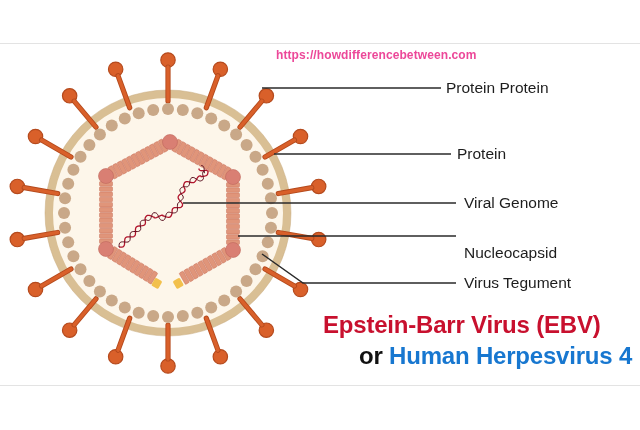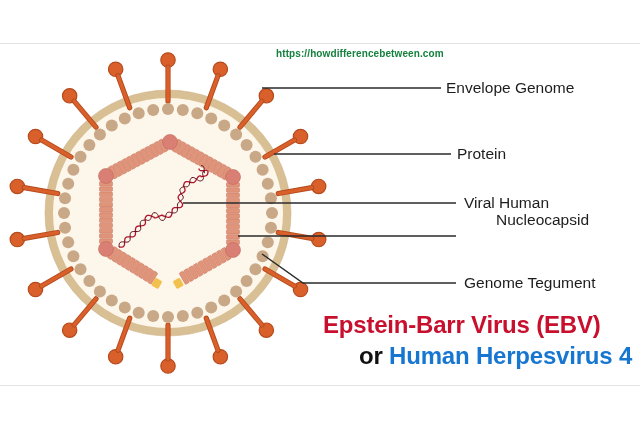--- a/index.html
+++ b/index.html
@@ -1,21 +1,21 @@
 <!DOCTYPE html>
 <html><head>
 <meta charset="utf-8">
 <style>
   html, body { margin: 0; padding: 0; background: #ffffff; }
   body { width: 640px; height: 430px; position: relative; overflow: hidden; font-family: "Liberation Sans", sans-serif; }
   .frame-line { position: absolute; left: 0; width: 640px; height: 1px; background: #e3e3e3; }
   #top-line { top: 43px; }
   #bottom-line { top: 385px; }
   svg#diagram { position: absolute; left: 0; top: 0; }
-  .url { position: absolute; left: 276px; top: 48px; font-size: 10px; font-weight: bold; color: #15803d; letter-spacing: 0.1px; }
+  .url { position: absolute; left: 276px; top: 48px; font-size: 12px; font-weight: bold; color: #ec4899; letter-spacing: 0.1px; }
   .label { position: absolute; font-size: 15.5px; color: #1d1d1d; white-space: nowrap; }
   .title1 { position: absolute; left: 323px; top: 311px; font-size: 24px; font-weight: bold; color: #c8102e; white-space: nowrap; letter-spacing: -0.2px; }
   .title2 { position: absolute; left: 323px; top: 342px; font-size: 24px; font-weight: bold; white-space: nowrap; letter-spacing: -0.2px; }
   .title2 .or { color: #111111; margin-left: 36px; }
   .title2 .hh { color: #1777d0; text-align: right; }
 </style>
 </head>
 <body>
 
 <div id="top-line" class="frame-line"></div>
@@ -213,23 +213,23 @@
     <line x1="262" y1="88" x2="441" y2="88"></line>
     <line x1="274" y1="154" x2="451" y2="154"></line>
     <line x1="183" y1="203" x2="456" y2="203"></line>
     <line x1="238" y1="236" x2="456" y2="236"></line>
     <polyline points="262,254 303,283 456,283"></polyline>
   </g>
 </svg>
 
 <div class="url">https://howdifferencebetween.com</div>
 
-<div class="label" style="left:446px; top:79px;">Envelope Genome</div>
+<div class="label" style="left:446px; top:79px;">Protein Protein</div>
 <div class="label" style="left:457px; top:145px;">Protein</div>
-<div class="label" style="left:464px; top:194px;">Viral Human</div>
-<div class="label" style="left:464px; top:211px;margin-left:32px;">Nucleocapsid</div>
-<div class="label" style="left:464px; top:274px;">Genome Tegument</div>
+<div class="label" style="left:464px; top:194px;">Viral Genome</div>
+<div class="label" style="left:464px; top:244px;">Nucleocapsid</div>
+<div class="label" style="left:464px; top:274px;">Virus Tegument</div>
 
 <div class="title1">Epstein-Barr Virus (EBV)</div>
 <div class="title2">
   <span class="or">or</span>
   <span class="hh">Human Herpesvirus 4</span>
 </div>
 
 </body></html>

